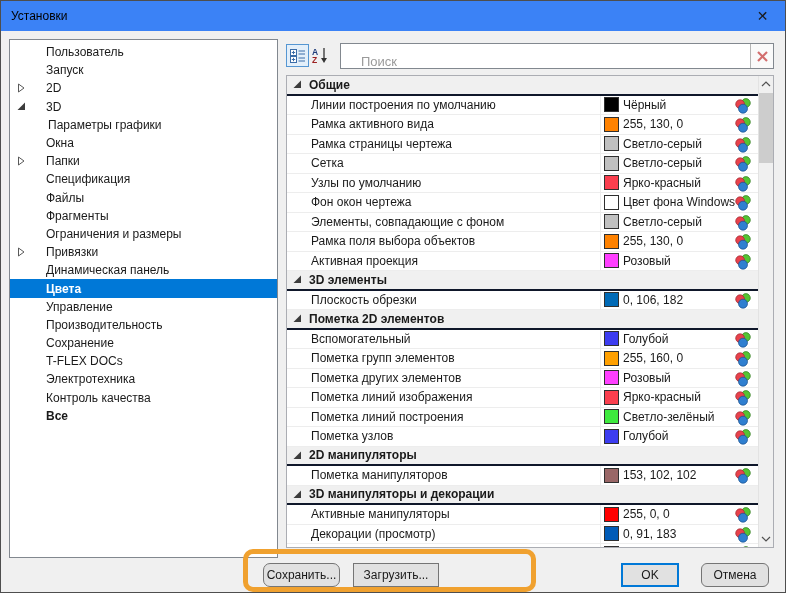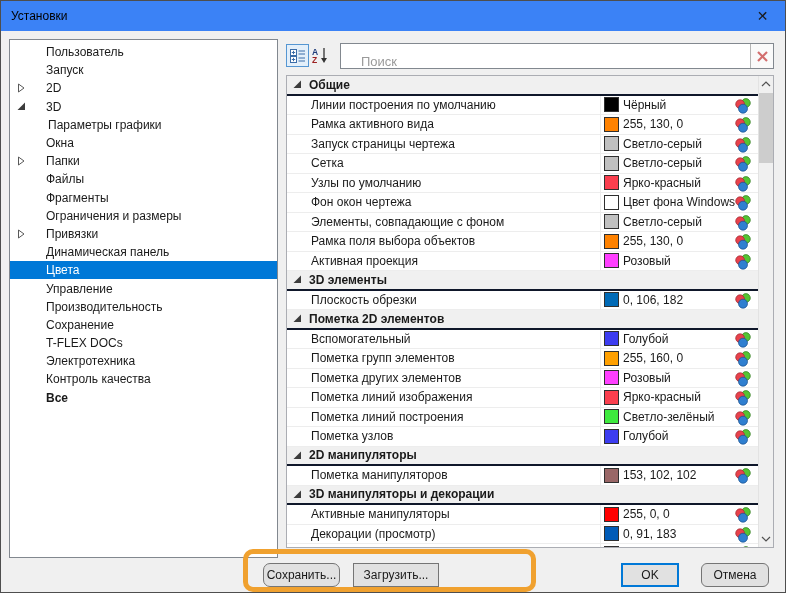--- a/index.html
+++ b/index.html
@@ -11,21 +11,21 @@
     display:flex;align-items:center;padding-left:10px;box-sizing:border-box;}
   .title-text{font-size:12px;color:#000;}
   .close-btn{position:absolute;right:0;top:0;width:45px;height:30px;display:flex;
     align-items:center;justify-content:center;font-size:14px;color:#1a1a1a;cursor:pointer;}
   
   .tree{position:absolute;left:8px;top:38px;width:269px;height:519px;background:#fff;
     border:1px solid #82888f;box-sizing:border-box;padding-top:3px;overflow:hidden;}
   .tree-row{position:relative;height:18.2px;display:flex;align-items:center;
     padding-left:36px;white-space:nowrap;cursor:default;}
   .tree-row.lvl2{padding-left:38px;}
-  .tree-row.selected{background:#0078d7;color:#fff;}
+  .tree-row.selected{background:#0078d7;color:#fff;font-weight:bold;}
   .tree-row.bold{font-weight:bold;}
   .tree-arrow{position:absolute;left:6px;top:50%;transform:translateY(-50%);
     width:10px;height:10px;display:flex;align-items:center;justify-content:center;}
   
   .rpanel{position:absolute;left:285px;top:42px;width:488px;}
   .toolbar{display:flex;align-items:flex-start;}
   .tb-btn{width:23px;height:23px;display:flex;align-items:center;justify-content:center;
     box-sizing:border-box;cursor:pointer;margin-top:1px;}
   .tb-btn.active{background:#e3effa;border:1px solid #5596d2;}
   .searchbox{flex:1;margin-left:8px;height:26px;border:1px solid #82888f;background:#fff;
@@ -110,20 +110,23 @@
       <div class="tree-row">
         <span>Окна</span>
       </div>
       <div class="tree-row">
         <span class="tree-arrow">
           <svg width="9" height="10" viewBox="0 0 9 10">
             <polygon points="1.5,1 7,5 1.5,9" fill="#fff" stroke="#595959" stroke-width="1"></polygon>
           </svg>
         </span>
         <span>Папки</span>
+      </div>
+      <div class="tree-row">
+        <span>Спецификация</span>
       </div>
       <div class="tree-row">
         <span>Файлы</span>
       </div>
       <div class="tree-row">
         <span>Фрагменты</span>
       </div>
       <div class="tree-row">
         <span>Ограничения и размеры</span>
       </div>
@@ -228,21 +231,21 @@
             <div class="swatch" style="background: rgb(255, 130, 0);"></div>
             <span class="value-text">255, 130, 0</span>
           </div>
           <span class="palette"><svg width="16" height="16" viewBox="0 0 16 16">
               <circle cx="10.9" cy="5" r="4.4" fill="#55c433" stroke="#2f7a1d" stroke-width="0.7"></circle>
               <circle cx="5.1" cy="6.2" r="4.4" fill="#e8414b" stroke="#9b2c34" stroke-width="0.7"></circle>
               <circle cx="8" cy="10.7" r="4.5" fill="#2f7fd0" stroke="#1a4e8a" stroke-width="0.7"></circle>
             </svg></span>
         </div>
         <div class="row item">
-          <div class="label-cell">Запуск страницы чертежа</div>
+          <div class="label-cell">Рамка страницы чертежа</div>
           <div class="value-cell">
             <div class="swatch" style="background: rgb(192, 192, 192);"></div>
             <span class="value-text">Светло-серый</span>
           </div>
           <span class="palette"><svg width="16" height="16" viewBox="0 0 16 16">
               <circle cx="10.9" cy="5" r="4.4" fill="#55c433" stroke="#2f7a1d" stroke-width="0.7"></circle>
               <circle cx="5.1" cy="6.2" r="4.4" fill="#e8414b" stroke="#9b2c34" stroke-width="0.7"></circle>
               <circle cx="8" cy="10.7" r="4.5" fill="#2f7fd0" stroke="#1a4e8a" stroke-width="0.7"></circle>
             </svg></span>
         </div>

